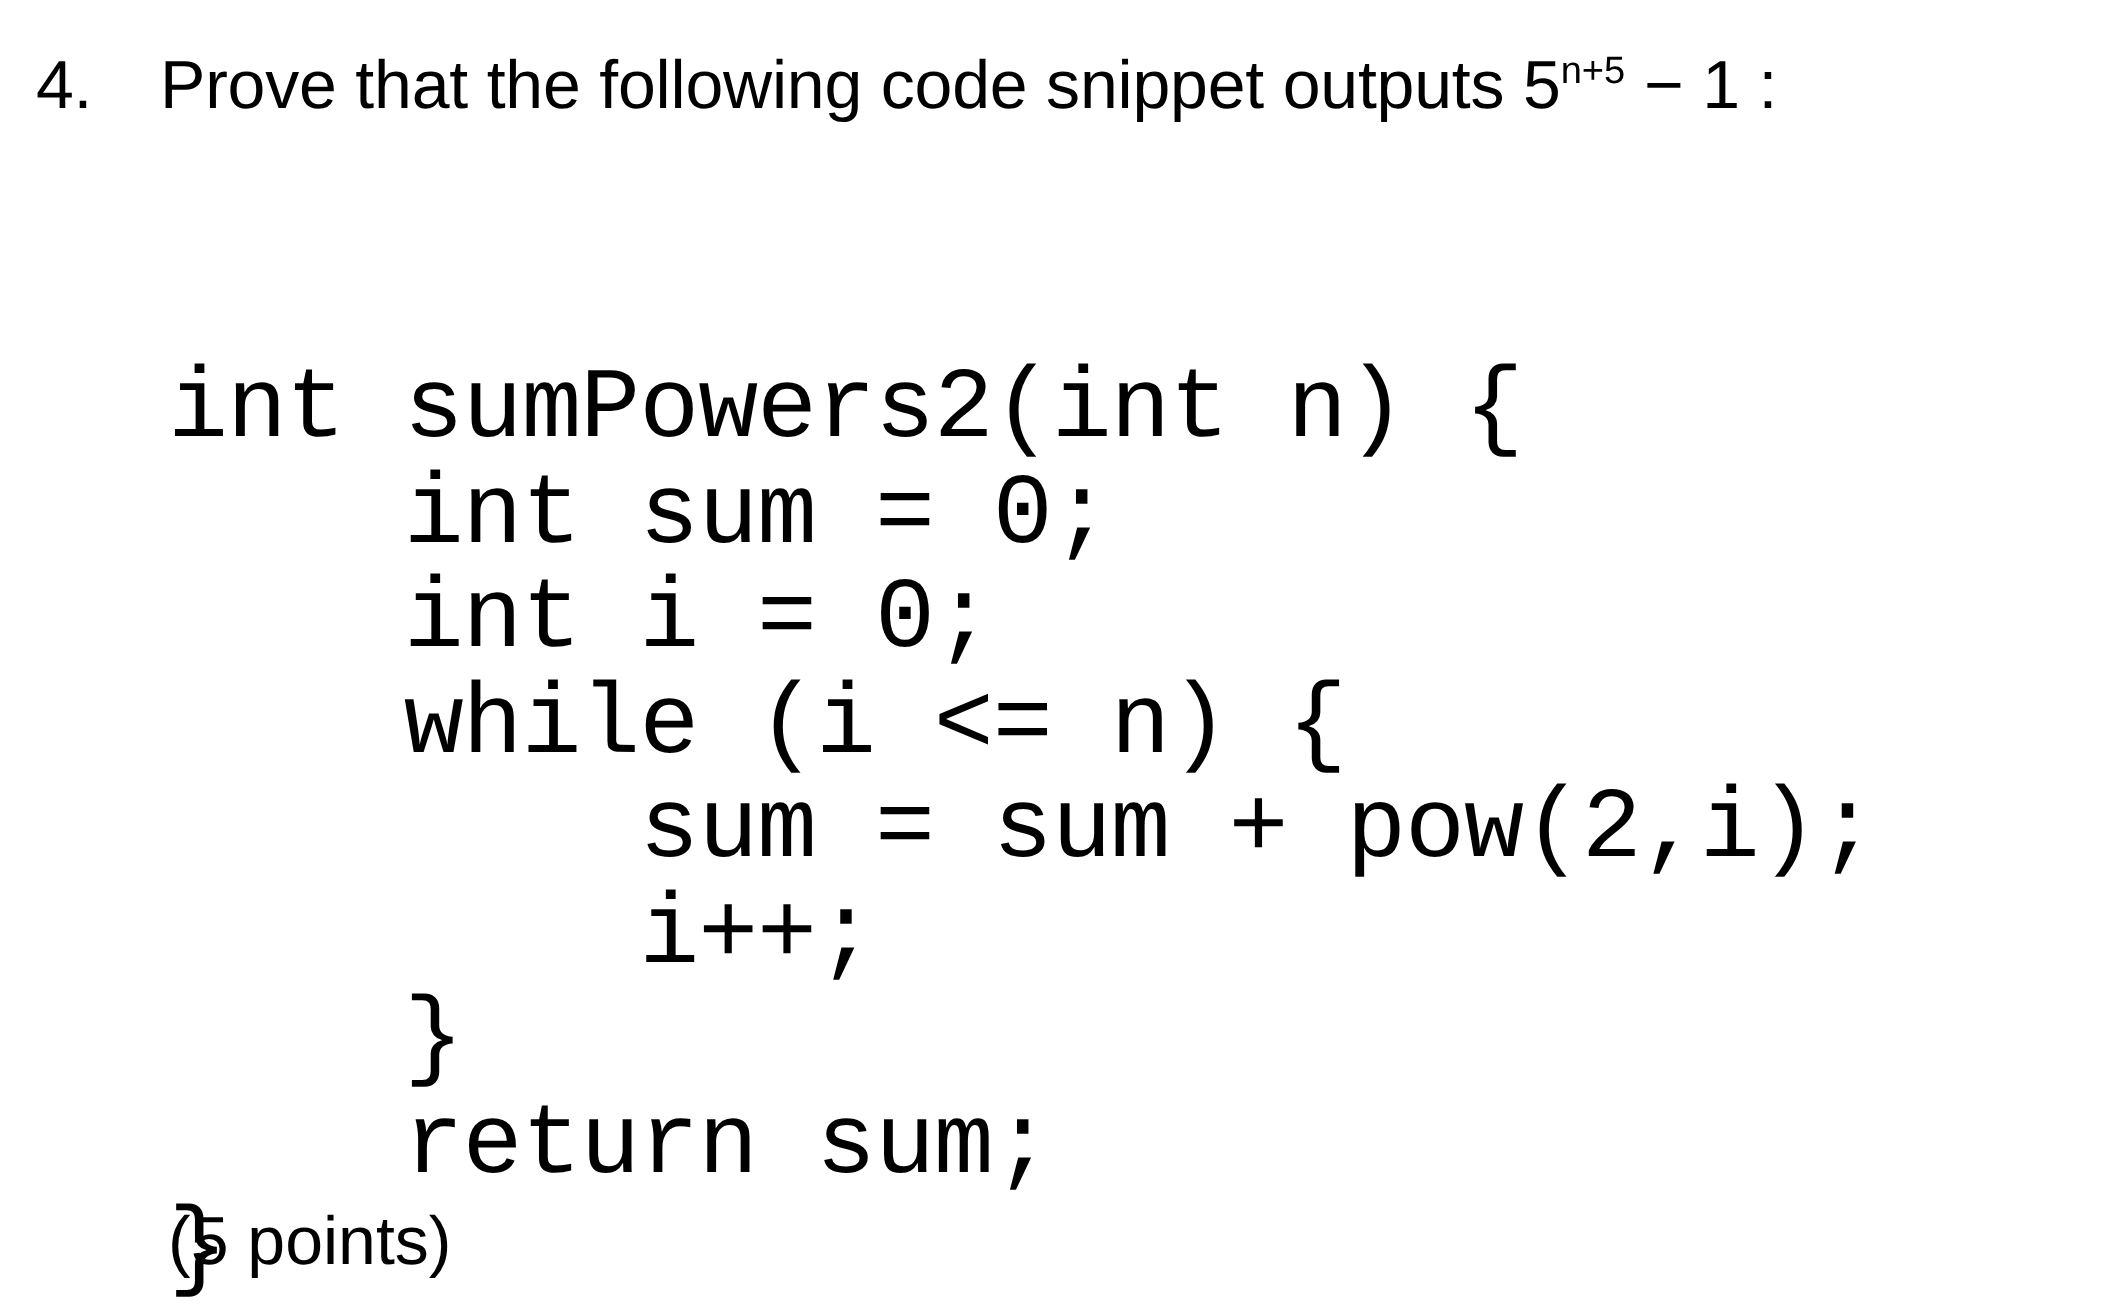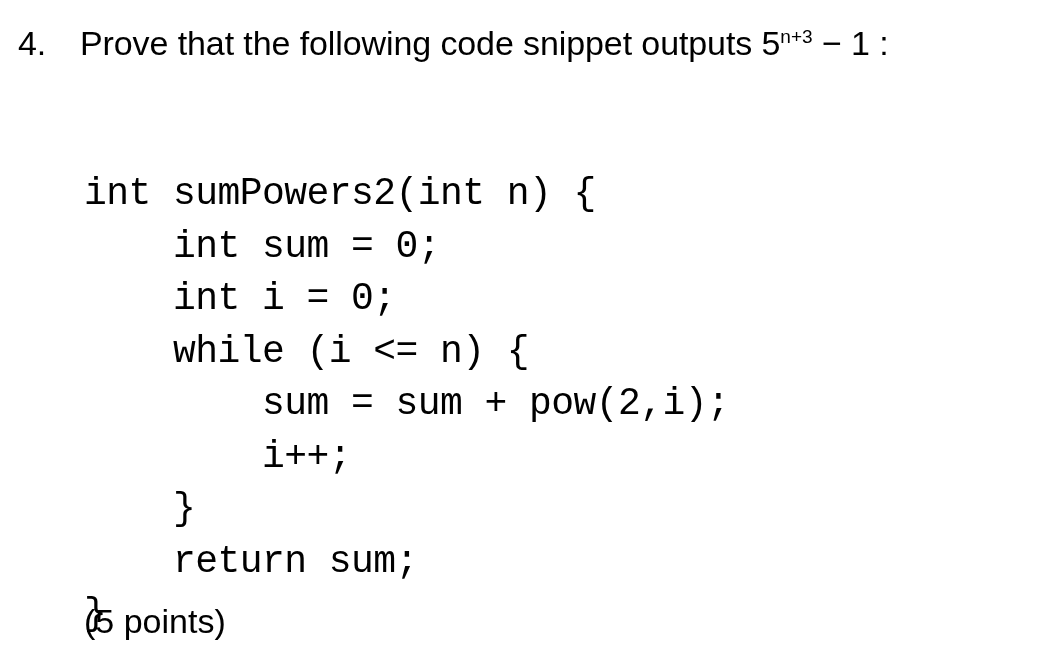--- a/index.html
+++ b/index.html
@@ -44,21 +44,21 @@
     line-height: 0;
     letter-spacing: 0px;
   }
 
   
   #code-block {
     position: absolute;
     left: 84px;
     top: 130px;
     font-family: "Liberation Mono", monospace;
-    font-size: 38px;
+    font-size: 50px;
     line-height: 52.5px;
     white-space: pre;
     color: #000000;
     letter-spacing: -0.55px;
   }
   .code-line {
     height: 52.5px;
     white-space: pre;
   }
 
@@ -72,19 +72,19 @@
     line-height: 42px;
     white-space: nowrap;
   }
 </style>
 </head>
 <body style="background: rgb(255, 255, 255); color: rgb(0, 0, 0);">
 
 <div id="question-heading">
   <span id="question-number">4.</span>
   <span id="question-text">
-    <span>Prove that the following code snippet outputs 5</span><span class="sup">n+3</span><span> − 1 :</span>
+    <span>Prove that the following code snippet outputs 5</span><span class="sup">n+5</span><span> − 1 :</span>
   </span>
 </div>
 
 <pre id="code-block"><div class="code-line">int sumPowers2(int n) {</div><div class="code-line">    int sum = 0;</div><div class="code-line">    int i = 0;</div><div class="code-line">    while (i &lt;= n) {</div><div class="code-line">        sum = sum + pow(2,i);</div><div class="code-line">        i++;</div><div class="code-line">    }</div><div class="code-line">    return sum;</div><div class="code-line">}</div></pre>
 
 <div id="points-footer">(5 points)</div>
 
 </body></html>

